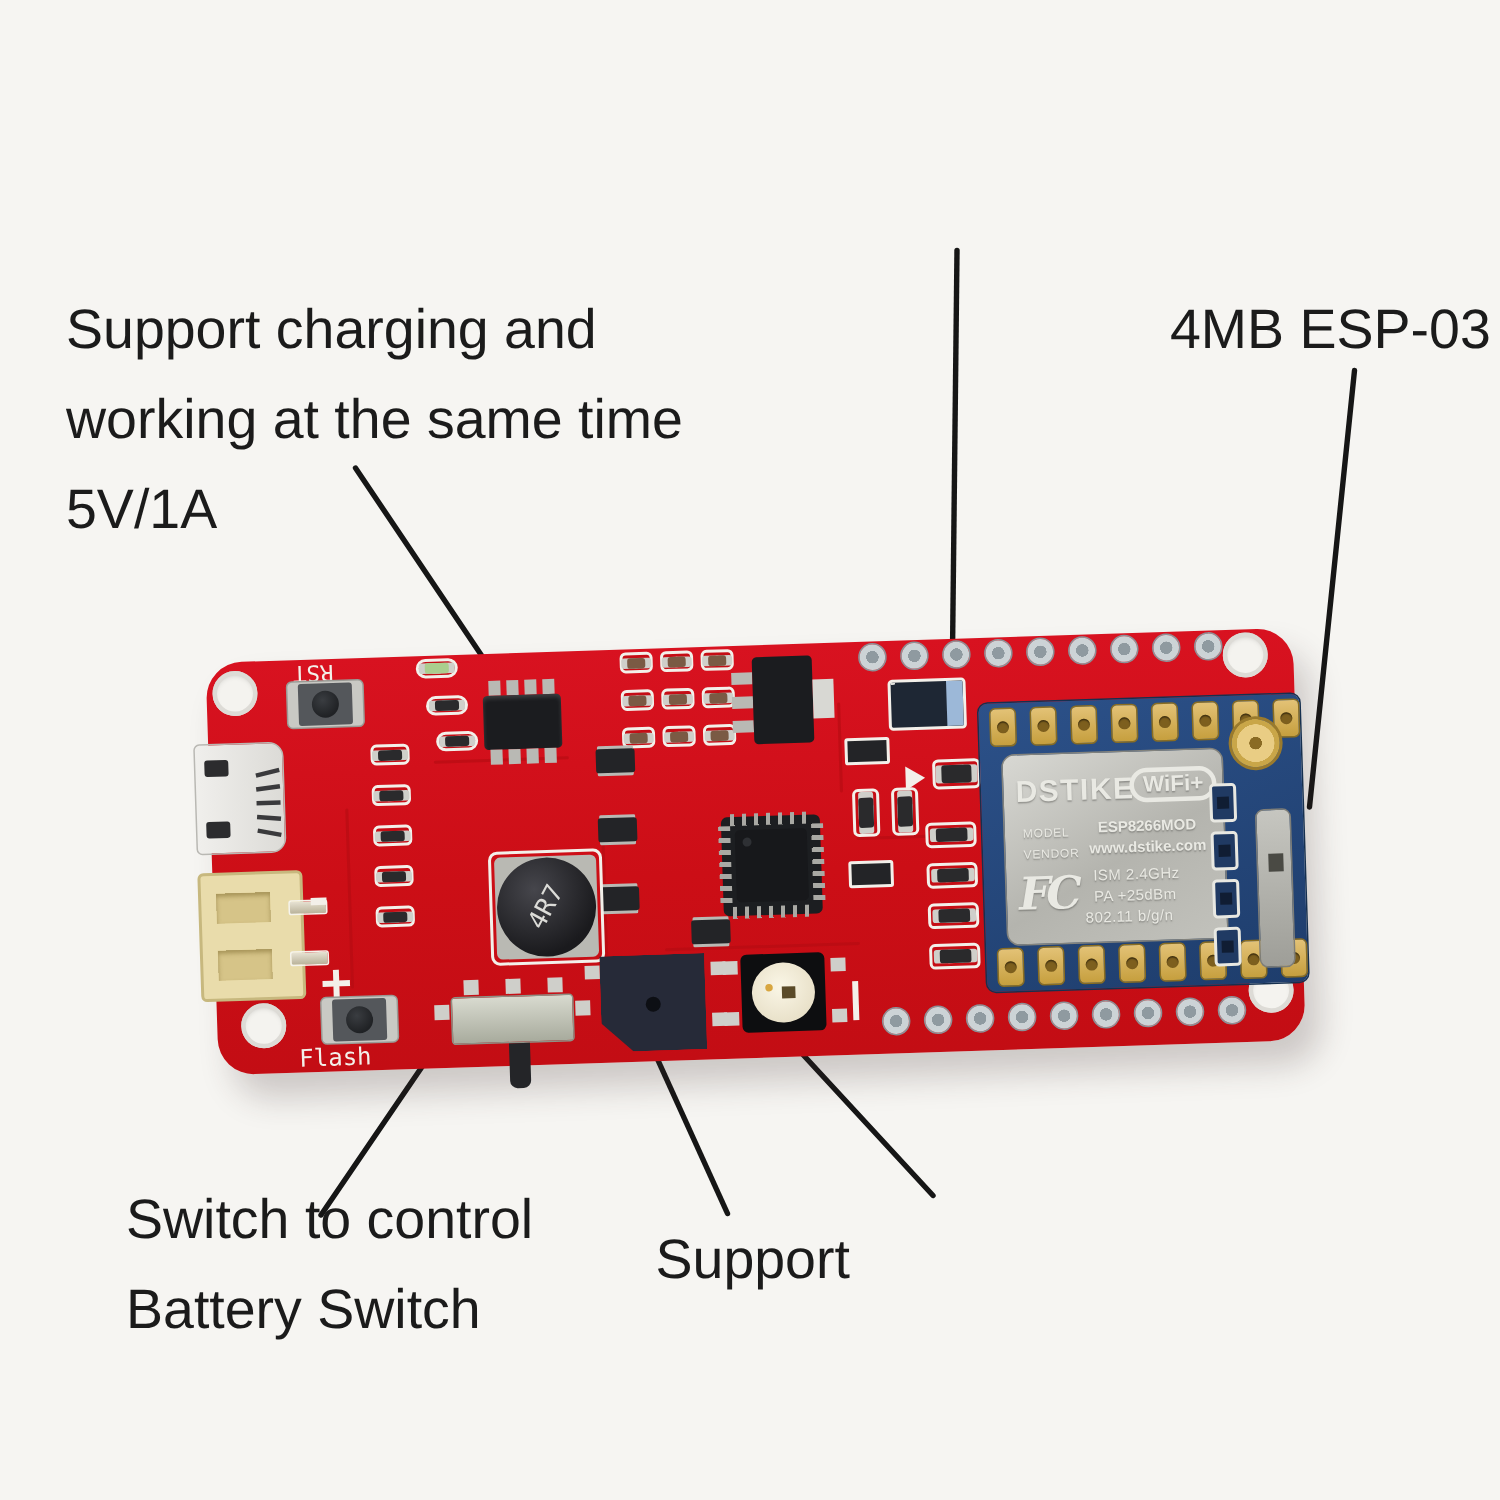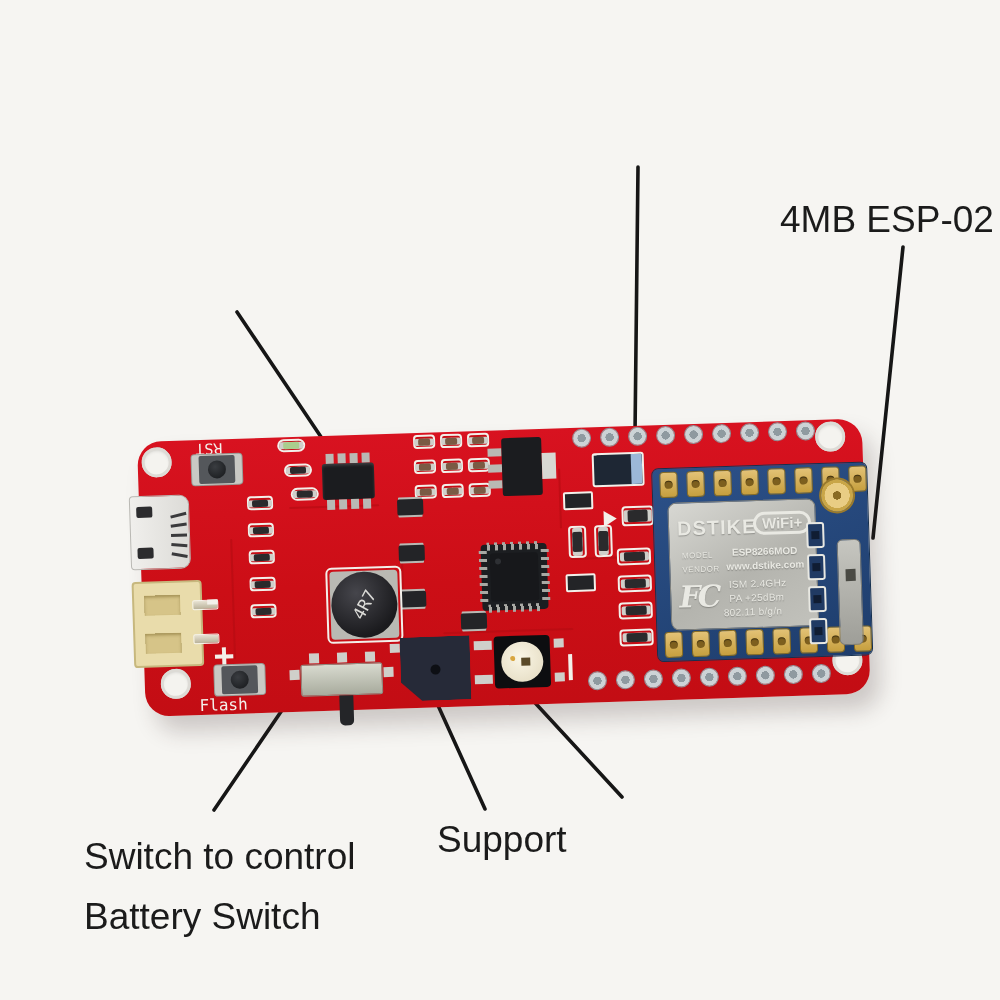--- a/index.html
+++ b/index.html
@@ -126,22 +126,27 @@
       <line x1="638" y1="167" x2="634" y2="524"></line>
       <line x1="903" y1="247" x2="873" y2="538"></line>
       <line x1="291" y1="697" x2="214" y2="810"></line>
       <line x1="436" y1="701" x2="485" y2="809"></line>
       <line x1="526" y1="693" x2="622" y2="797"></line>
     </g>
   </svg>
 
   <div class="ann" style="left:516px;top:58px;">
   </div>
-  <div class="ann" style="left:780px;top:190px;">4MB ESP-02</div>
-  <div class="ann" style="left:84px;top:827px;">
+  <div class="ann" style="left:780px;top:190px;">4MB ESP-03</div>
+  <div class="ann" style="left:44px;top:190px;">
+    <div>Support charging and</div>
+    <div>working at the same time</div>
+    <div>5V/1A</div>
+  </div>
+  <div class="ann" style="left:84px;top:783px;">
     <div>Switch to control</div>
     <div>Battery Switch</div>
   </div>
   <div class="ann" style="left:437px;top:810px;">Support</div>
 
   <div class="board">
 
     <div class="hole" style="left:4px;top:6px;"></div>
     <div class="hole" style="left:678px;top:2px;"></div>
     <div class="hole" style="left:688px;top:226px;"></div>

